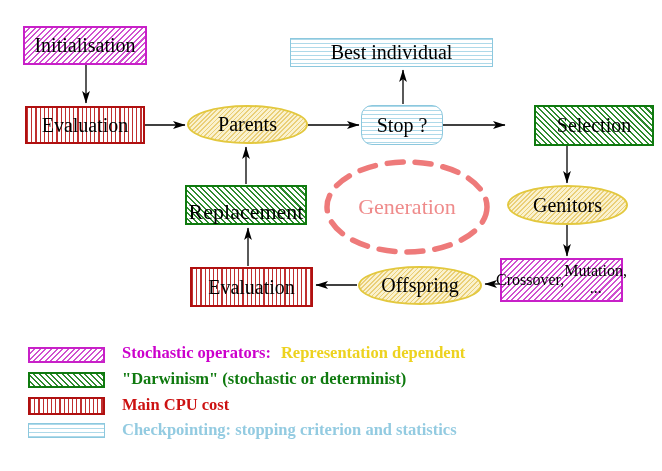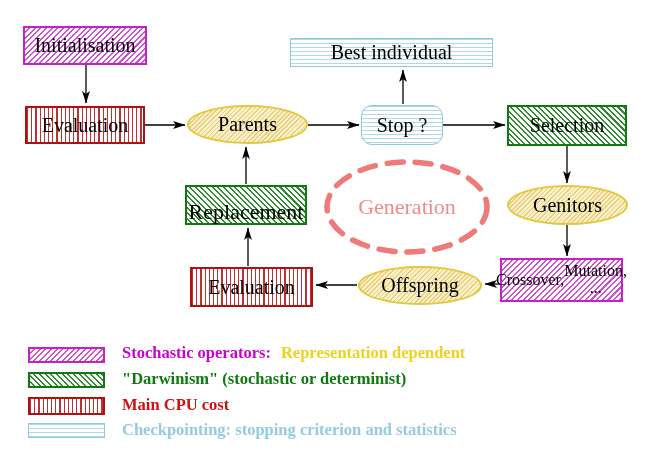--- a/index.html
+++ b/index.html
@@ -91,21 +91,21 @@
   </div>
 
   <div class="node stripes-cyan" style="left:290px;top:38px;width:203px;height:29px;">
     <span>Best individual</span>
   </div>
 
   <div class="node stripes-cyan rounded" style="left:361px;top:105px;width:82px;height:40px;">
     <span>Stop ?</span>
   </div>
 
-  <div class="node hatch-green" style="left:507px;top:105px;width:120px;height:41px;">
+  <div class="node hatch-green" style="left:534px;top:105px;width:120px;height:41px;">
     <span>Selection</span>
   </div>
 
   <div class="node hatch-green" style="left:185px;top:185px;width:122px;height:40px;font-size:22px;align-items:flex-end;">
     <span>Replacement</span>
   </div>
 
   <div class="node hatch-yellow ellipse" style="left:507px;top:185px;width:121px;height:40px;justify-content:center;">
     <span>Genitors</span>
   </div>

